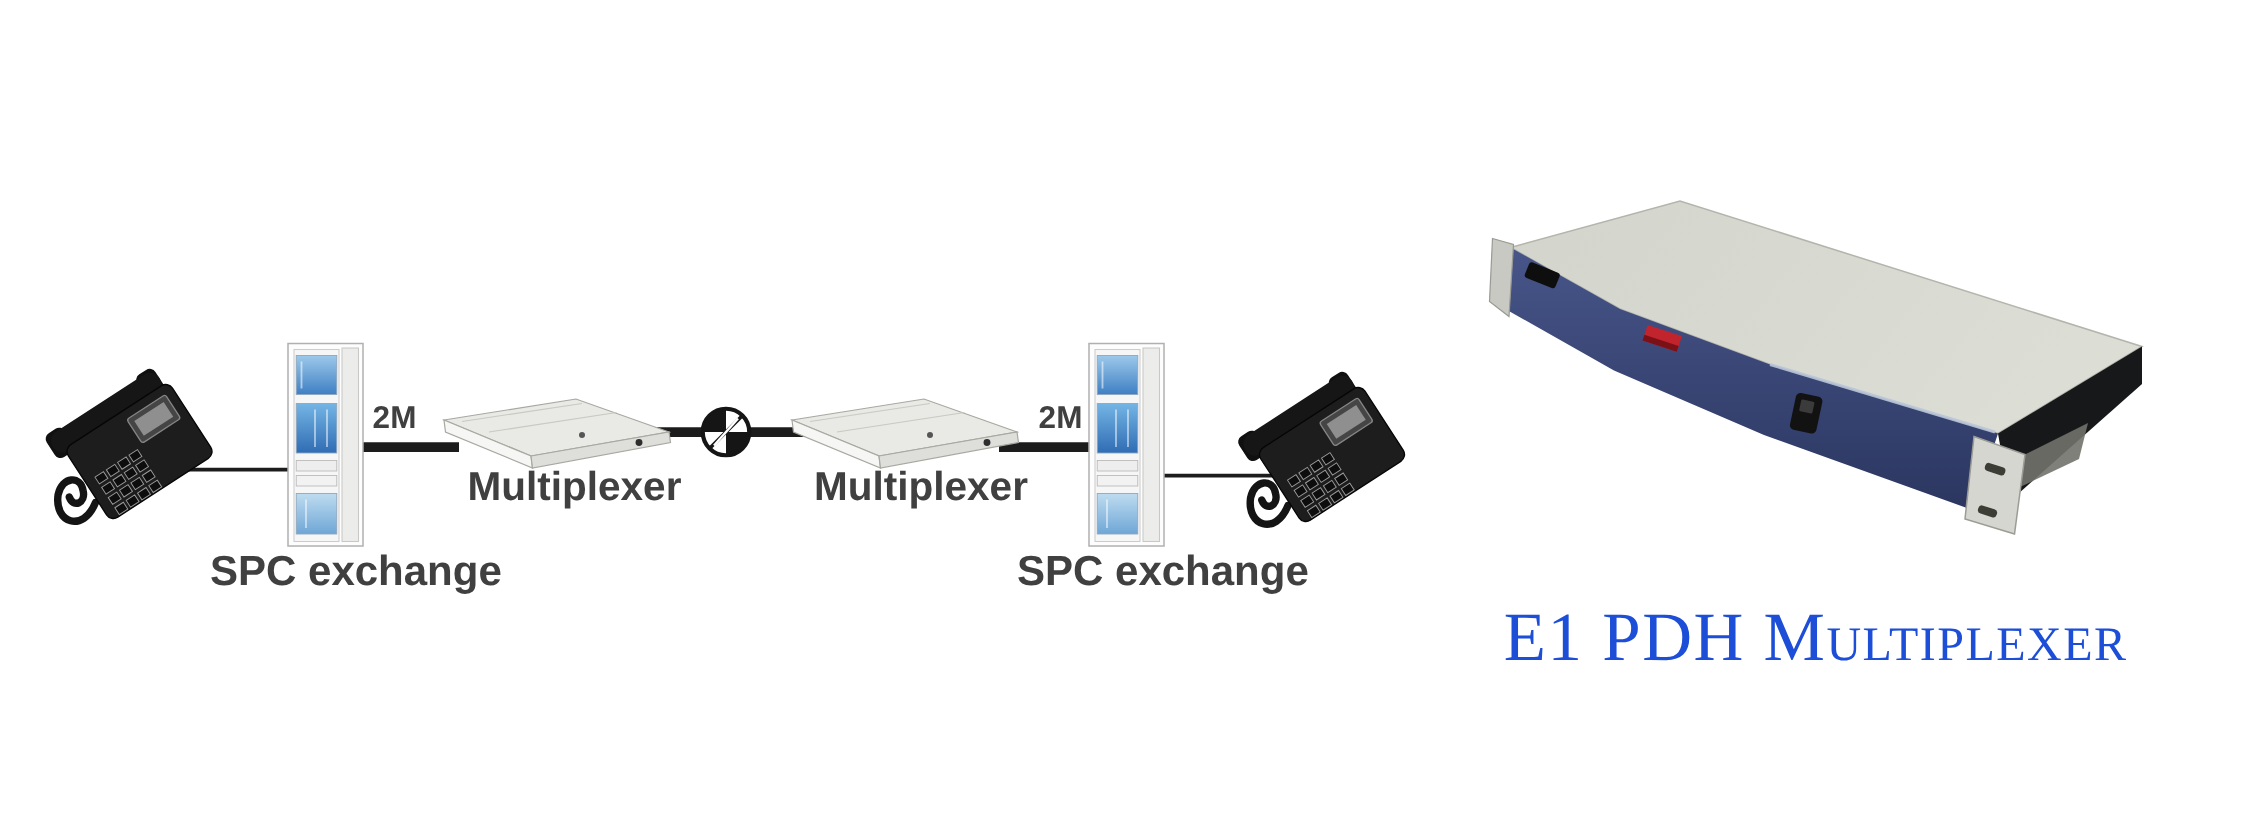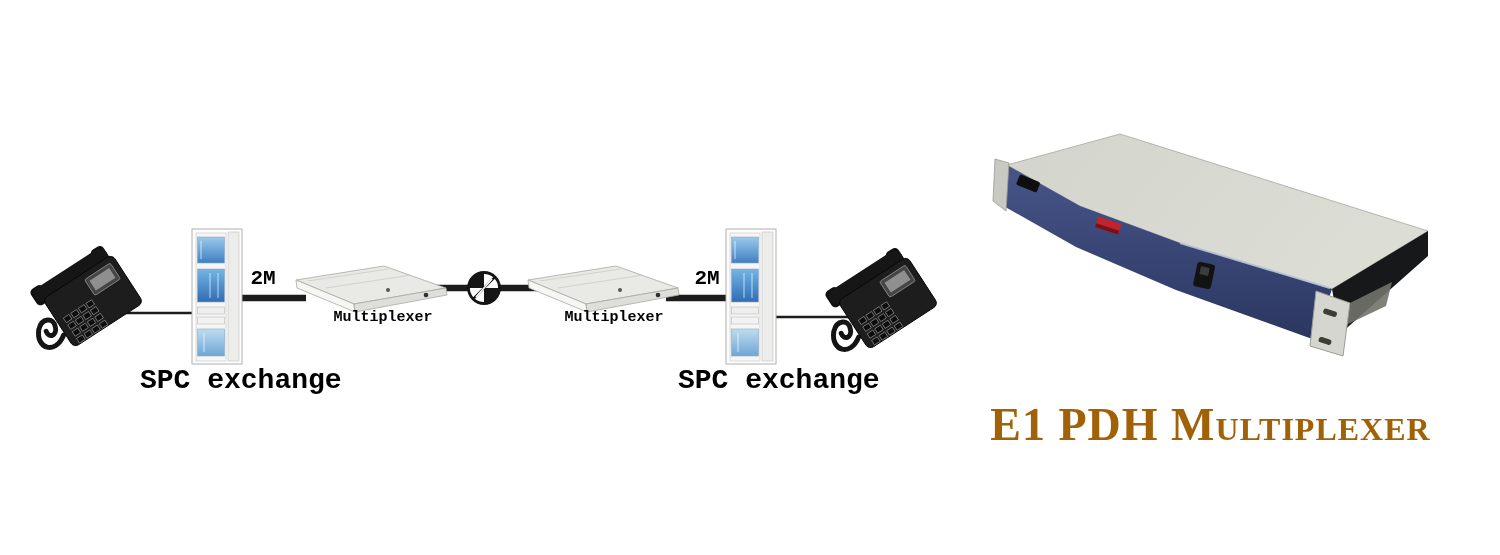--- a/index.html
+++ b/index.html
@@ -1,26 +1,26 @@
 <!DOCTYPE html>
 <html><head>
 <meta charset="utf-8">
 <style>
   html,body{margin:0;padding:0;background:#ffffff;}
   .page{position:relative;width:1500px;height:555px;background:#ffffff;overflow:hidden;
         font-family:"Liberation Serif", serif;}
   .art{position:absolute;left:0;top:0;}
-  .lbl{position:absolute;font-weight:700;color:#000000;text-align:center;
-       font-family:Liberation Mono, monospace;white-space:nowrap;}
+  .lbl{position:absolute;font-weight:700;color:#404040;text-align:center;
+       font-family:Liberation Sans, sans-serif;white-space:nowrap;}
   .lbl-2m{font-size:21px;width:50px;}
-  .lbl-mux{font-size:15px;width:170px;}
+  .lbl-mux{font-size:27px;width:170px;}
   .lbl-spc{font-size:28px;width:170px;}
   .caption{position:absolute;left:958px;top:399px;width:505px;text-align:center;
-           font-family:"Liberation Serif", serif;font-weight:700;font-size:46px;
-           font-variant:small-caps;letter-spacing:1px;color:#a16207;line-height:1.15;}
+           font-family:"Liberation Serif", serif;font-weight:400;font-size:46px;
+           font-variant:small-caps;letter-spacing:1px;color:#1d4ed8;line-height:1.15;}
 </style>
 </head>
 <body>
 
 <div class="page">
 
   <svg class="art" width="1500" height="555" viewBox="0 0 1500 555">
     <defs>
       <linearGradient id="topGrad" x1="0" y1="0" x2="1" y2="0.3">
         <stop offset="0" stop-color="#d3d4cc"></stop>

